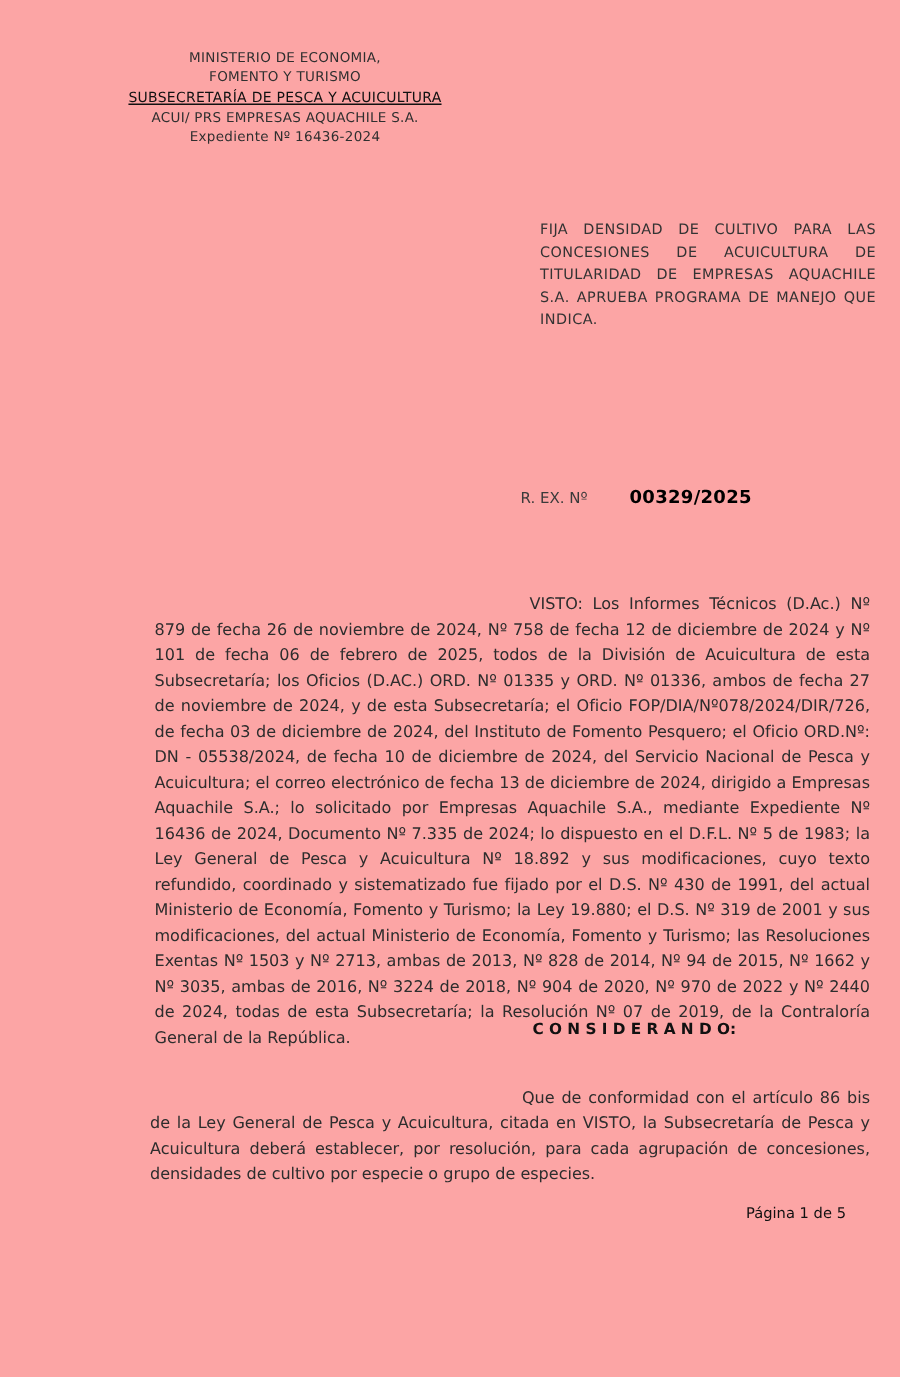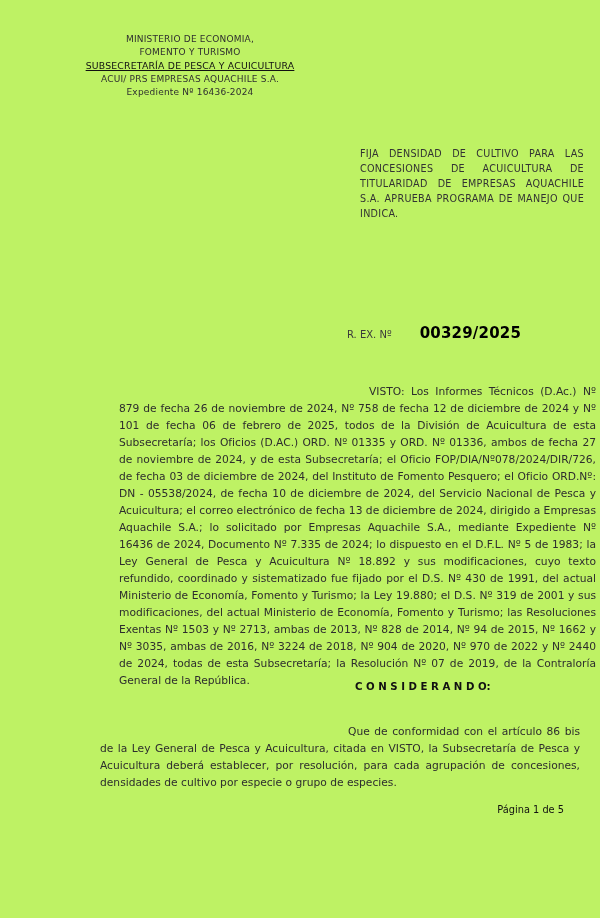--- a/index.html
+++ b/index.html
@@ -5,21 +5,21 @@
   * { margin: 0; padding: 0; box-sizing: border-box; }
   html, body { background: #e9e9e9; }
   body {
     width: 600px; height: 918px;
     font-family: "DejaVu Sans", "Liberation Sans", sans-serif;
     position: relative;
   }
   .page {
     position: absolute; left: 0; top: 0;
     width: 600px; height: 918px;
-    background: #bef264;
+    background: #fca5a5;
     overflow: hidden;
     color: #2d2d2d;
   }
   
   .letterhead {
     position: absolute; left: 40px; top: 33px; width: 300px;
     text-align: center;
     font-size: 9px; line-height: 13.2px;
     color: #2f2f2f;
     letter-spacing: 0.2px;
@@ -52,36 +52,35 @@
     margin-left: 6px;
   }
   
   .res-line {
     position: absolute; left: 347px; top: 324px;
     font-size: 10px; color: #3a3a3a;
     white-space: nowrap;
   }
   .res-line .num {
     font-weight: bold; color: #000;
-    font-size: 15px;
+    font-size: 12px;
     margin-left: 28px;
     letter-spacing: 0.2px;
     text-align: right;
   }
   
   .body-par {
     position: absolute;
     text-align: justify;
     font-size: 10.7px; line-height: 17px;
     color: #2d2d2d;
   }
   .par-visto {
-    left: 103px; top: 383px; width: 477px;
+    left: 103px; top: 394px; width: 477px;
     text-indent: 250px;
-    margin-left: 16px;
   }
   .considerando {
     position: absolute; left: 355px; top: 681px;
     font-weight: bold; color: #111;
     font-size: 10.2px;
   }
   .par-considerando {
     left: 100px; top: 723px; width: 480px;
     text-indent: 248px;
   }

